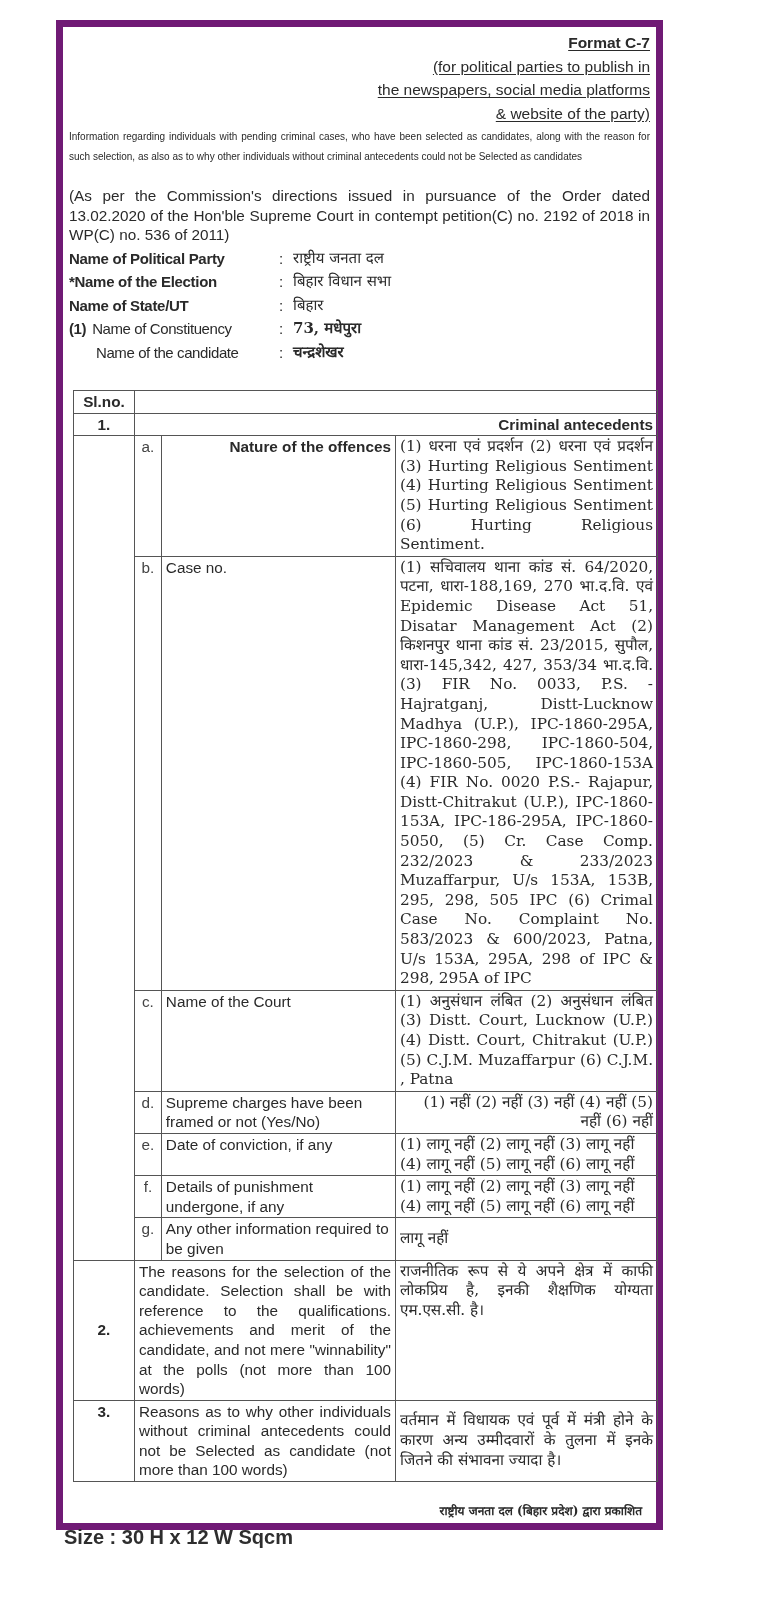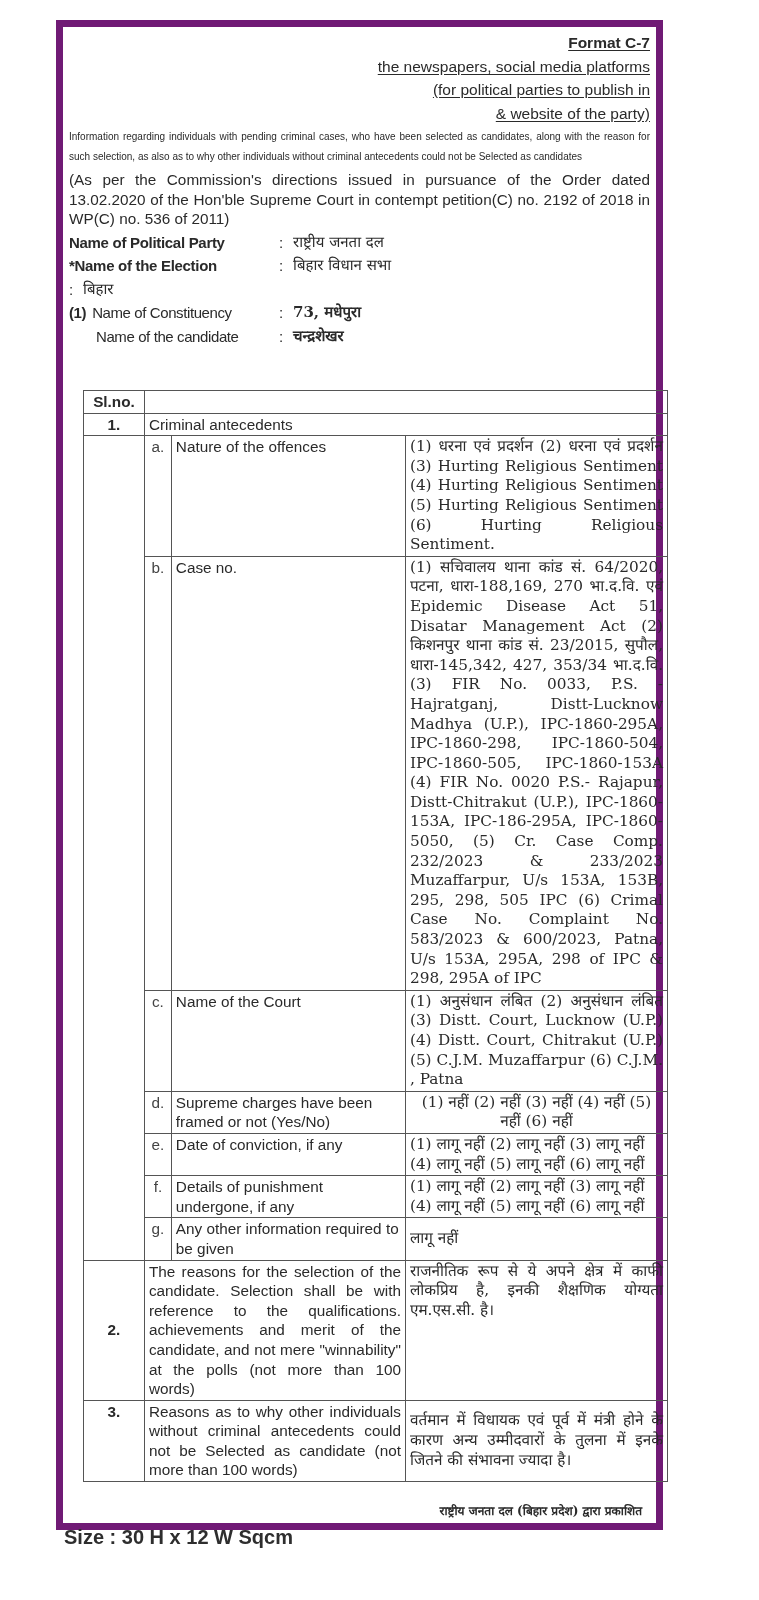--- a/index.html
+++ b/index.html
@@ -3,69 +3,70 @@
 <meta charset="utf-8">
 <style>
   html, body { margin:0; padding:0; background:#ffffff; }
   body { width:759px; height:1600px; position:relative; font-family:"Liberation Sans", sans-serif; color:#2a2a2a; }
   .frame { position:absolute; left:56px; top:20px; width:593px; height:1496px; border:7px solid #701a75; box-sizing:content-box; }
   .inner { position:absolute; left:6px; right:6px; top:0; }
   .hdr-right { text-align:right; font-size:15.5px; line-height:23.5px; }
   .hdr-right span { text-decoration:underline; text-underline-offset:2px; }
   .hdr-title { font-weight:bold; padding-top:4px; }
   .para { font-size:10px; line-height:19.5px; text-align:justify; margin-top:2px; }
-  .para2 { font-size:15.3px; line-height:19.5px; text-align:justify; margin-top:4px; }
+  .para2 { font-size:15.3px; line-height:19.5px; text-align:justify; margin-top:20px; }
   .kv { font-size:15px; line-height:23.5px; margin-top:2px; }
   .kv-row { display:flex; }
   .kv-label { width:210px; }
   .kv-label.b { font-weight:bold; letter-spacing:-0.3px; }
   .kv-label.n { letter-spacing:-0.4px; }
   .kv-label .num { font-weight:bold; margin-right:6px; }
   .kv-label.indent { padding-left:27px; width:183px; }
   .kv-colon { width:14px; }
   .kv-val { font-family:"DejaVu Serif", serif; font-size:15px; }
   .kv-val.b { font-weight:bold; }
-  table.main { position:absolute; left:14px; width:585px; border-collapse:collapse; font-size:15.3px; line-height:19.6px; }
+  table.main { position:absolute; left:4px; width:585px; border-collapse:collapse; font-size:15.3px; line-height:19.6px; }
   table.main td { border:1.3px solid #555; vertical-align:top; padding:1px 4px; }
   .sl { width:52px; text-align:center; font-weight:bold; }
   .sub { width:22px; text-align:center; padding:1px 2px !important; color:#444; }
   .lbl { width:226px; }
   .val { width:254px; text-align:justify; }
   .deva { font-family:"DejaVu Serif", serif; }
-  .bold { font-weight:normal; }
+  .bold { font-weight:bold;text-align:right; }
   .footer-line { position:absolute; right:14px; font-family:"DejaVu Serif", serif; font-weight:bold; font-size:12px; }
   .size { position:absolute; left:64px; top:1526px; font-weight:bold; font-size:20px; color:#2e2e2e; }
 </style>
 </head>
 <body>
 
 <div class="frame">
   <div class="inner">
     <div class="hdr-right">
       <div class="hdr-title"><span>Format C-7</span></div>
+      <div><span>(for political parties to publish in</span></div>
       <div><span>the newspapers, social media platforms</span></div>
-      <div><span>(for political parties to publish in</span></div>
       <div><span>&amp; website of the party)</span></div>
     </div>
 
     <div class="para">Information regarding individuals with pending criminal cases, who have been selected as candidates, along with the reason for such selection, as also as to why other individuals without criminal antecedents could not be Selected as candidates</div>
     <div class="para2">(As per the Commission's directions issued in pursuance of the Order dated 13.02.2020 of the Hon'ble Supreme Court in contempt petition(C) no. 2192 of 2018 in WP(C) no. 536 of 2011)</div>
 
     <div class="kv">
       <div class="kv-row">
         <div class="kv-label b">Name of Political Party</div>
         <div class="kv-colon">:</div>
         <div class="kv-val">राष्ट्रीय जनता दल</div>
       </div>
       <div class="kv-row">
         <div class="kv-label b">*Name of the Election</div>
         <div class="kv-colon">:</div>
         <div class="kv-val">बिहार विधान सभा</div>
       </div>
       <div class="kv-row">
+        <div class="kv-label b">Name of State/UT</div>
         <div class="kv-colon">:</div>
         <div class="kv-val">बिहार</div>
       </div>
       <div class="kv-row">
         <div class="kv-label n"><span class="num">(1)</span><span>Name of Constituency</span></div>
         <div class="kv-colon">:</div>
         <div class="kv-val b">73, मधेपुरा</div>
       </div>
       <div class="kv-row">
         <div class="kv-label n indent">Name of the candidate</div>
@@ -96,21 +97,21 @@
         <td class="val deva">(1) सचिवालय थाना कांड सं. 64/2020, पटना, धारा-188,169, 270 भा.द.वि. एवं Epidemic Disease Act 51, Disatar Management Act (2) किशनपुर थाना कांड सं. 23/2015, सुपौल, धारा-145,342, 427, 353/34 भा.द.वि. (3) FIR No. 0033, P.S. - Hajratganj, Distt-Lucknow Madhya (U.P.), IPC-1860-295A, IPC-1860-298, IPC-1860-504, IPC-1860-505, IPC-1860-153A (4) FIR No. 0020 P.S.- Rajapur, Distt-Chitrakut (U.P.), IPC-1860-153A, IPC-186-295A, IPC-1860-5050, (5) Cr. Case Comp. 232/2023 &amp; 233/2023 Muzaffarpur, U/s 153A, 153B, 295, 298, 505 IPC (6) Crimal Case No. Complaint No. 583/2023 &amp; 600/2023, Patna, U/s 153A, 295A, 298 of IPC &amp; 298, 295A of IPC</td>
       </tr>
       <tr>
         <td class="sub">c.</td>
         <td class="lbl">Name of the Court</td>
         <td class="val deva">(1) अनुसंधान लंबित (2) अनुसंधान लंबित (3) Distt. Court, Lucknow (U.P.) (4) Distt. Court, Chitrakut (U.P.) (5) C.J.M. Muzaffarpur (6) C.J.M. , Patna</td>
       </tr>
       <tr>
         <td class="sub">d.</td>
         <td class="lbl">Supreme charges have been framed or not (Yes/No)</td>
-        <td class="val deva" style="text-align:center;">(1) नहीं (2) नहीं (3) नहीं (4) नहीं (5) नहीं (6) नहीं</td>
+        <td class="val deva" style="text-align:right;">(1) नहीं (2) नहीं (3) नहीं (4) नहीं (5) नहीं (6) नहीं</td>
       </tr>
       <tr>
         <td class="sub">e.</td>
         <td class="lbl">Date of conviction, if any</td>
         <td class="val deva" style="text-align:left;">(1) लागू नहीं (2) लागू नहीं (3) लागू नहीं (4) लागू नहीं (5) लागू नहीं (6) लागू नहीं</td>
       </tr>
       <tr>
         <td class="sub">f.</td>
         <td class="lbl">Details of punishment undergone, if any</td>
         <td class="val deva" style="text-align:left;">(1) लागू नहीं (2) लागू नहीं (3) लागू नहीं (4) लागू नहीं (5) लागू नहीं (6) लागू नहीं</td>

